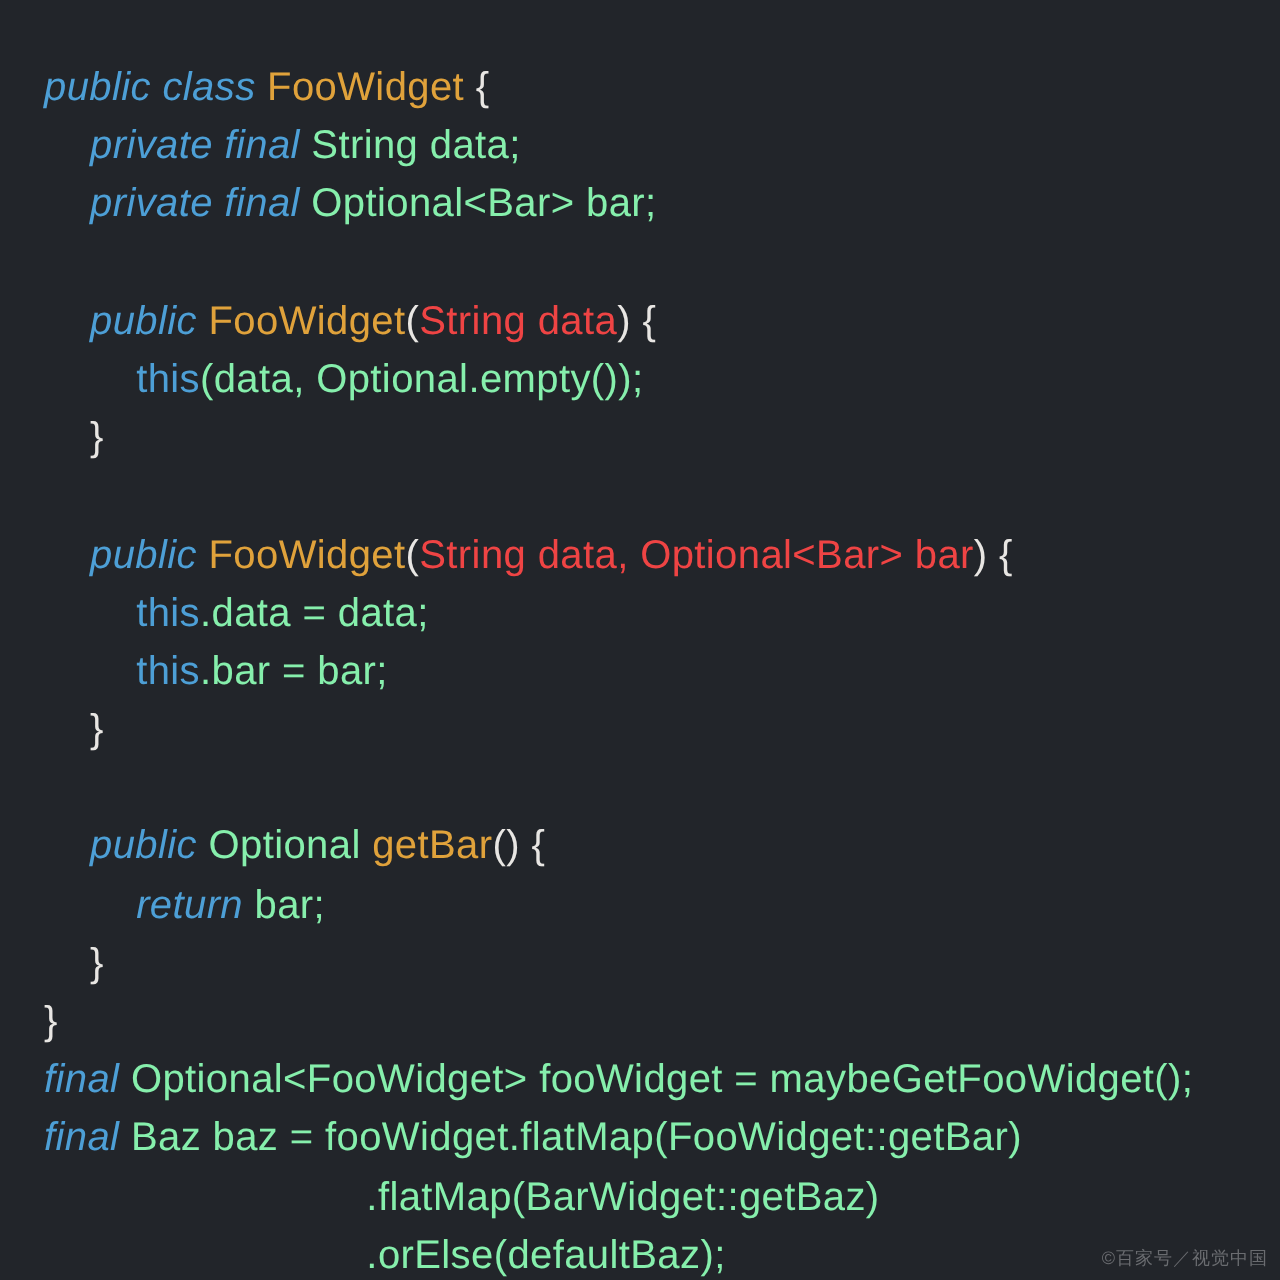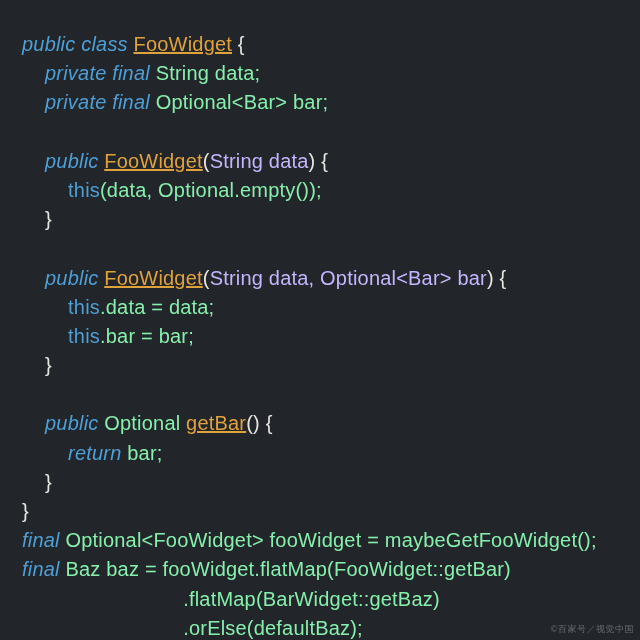--- a/index.html
+++ b/index.html
@@ -15,23 +15,23 @@
     position: relative;
   }
   pre.code {
     padding: 30px 22px 0 22px;
     white-space: pre;
     font-family: inherit;
     letter-spacing: 0.2px;
   }
   .k-mod   { color: #4d9fd6; font-style: italic; }   
   .k-type  { color: #86efac; }   
-  .k-class { color: #e0a23b; text-decoration: underline; }   
+  .k-class { color: #e0a23b; }   
   .k-punc  { color: #e8e6e3; }
-  .k-param { color: #c4b5fd; }   
+  .k-param { color: #ef4444; }   
   .k-this  { color: #4d9fd6; text-align: center; }
   .watermark {
     position: absolute;
     right: 6px;
     bottom: 4px;
     font-size: 9px;
     color: #6a6c70;
     letter-spacing: 0.5px;
   }
 </style>

